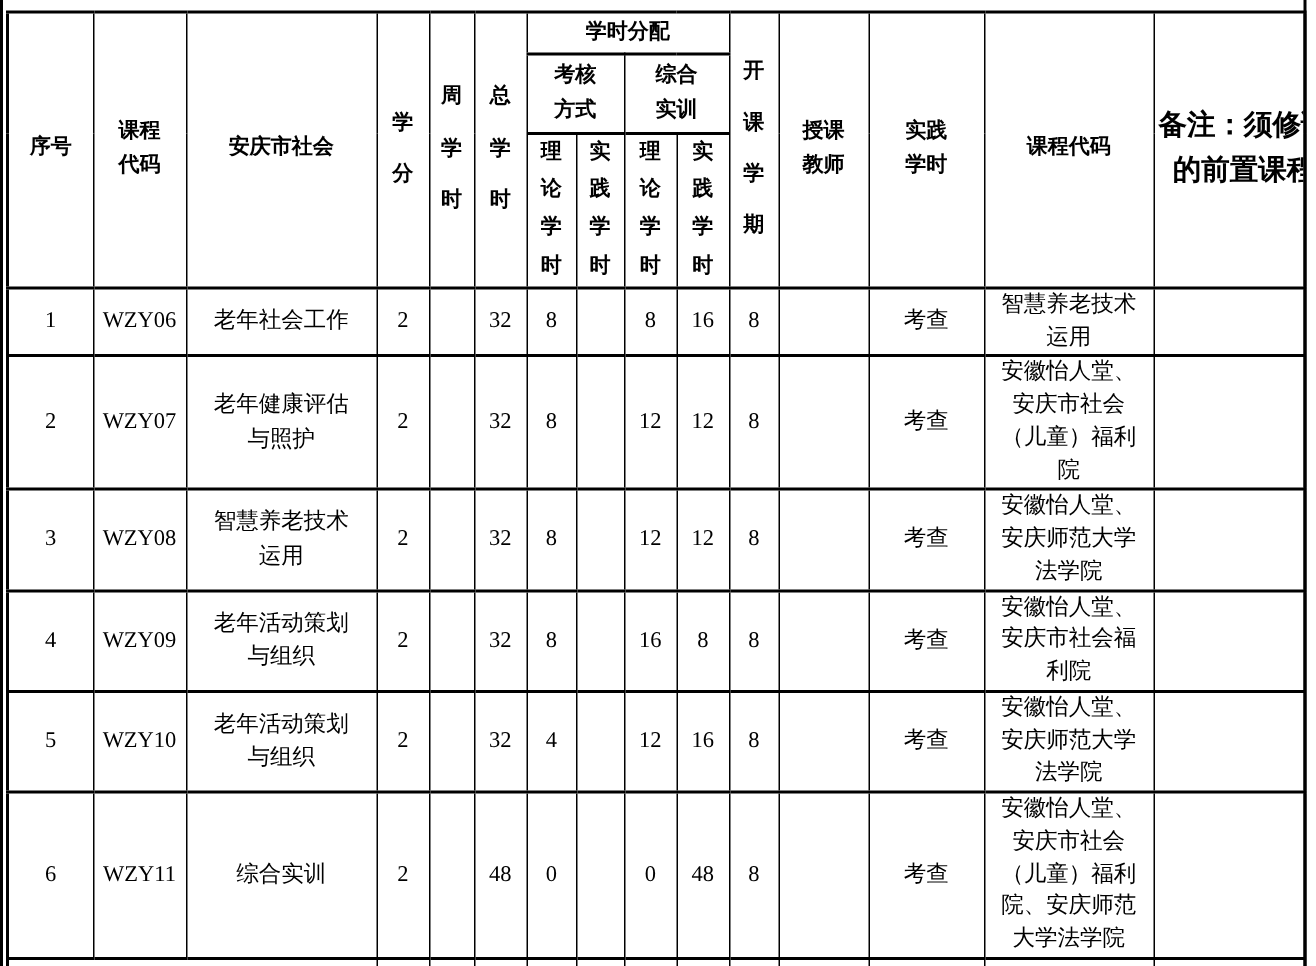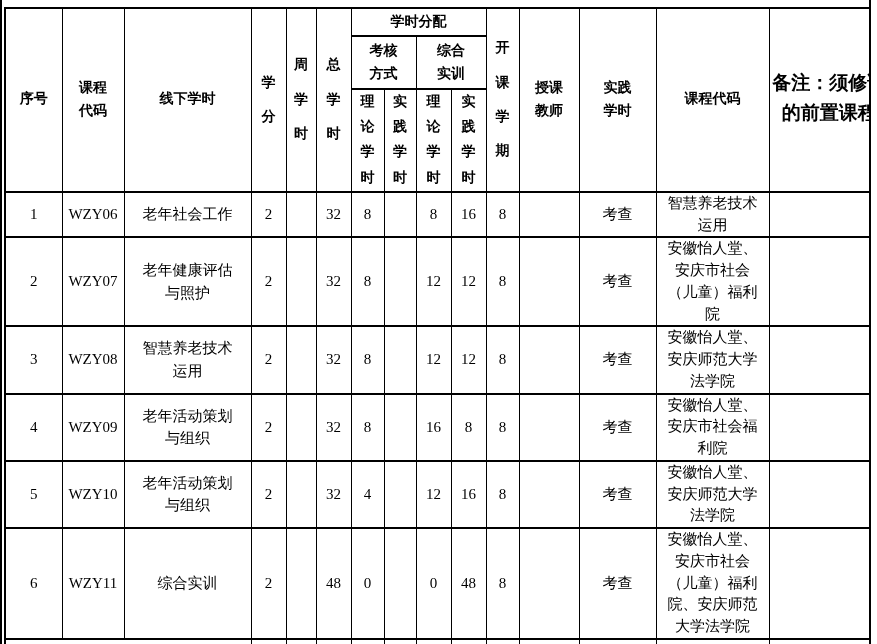--- a/index.html
+++ b/index.html
@@ -61,21 +61,21 @@
       <col style="width:60px">
       <col style="width:77px">
     <col style="width:113px">
       <col style="width:101px">
   </colgroup>
   <tbody>
 
     <tr style="height:28px">
       <th rowspan="3"><span>序号</span></th>
       <th rowspan="3"><span class="w2">课程代码</span></th>
-      <th rowspan="3"><span>线下学时</span></th>
+      <th rowspan="3"><span>安庆市社会</span></th>
       <th rowspan="3"><span class="v loose">学分</span></th>
       <th rowspan="3"><span class="v loose">周学时</span></th>
       <th rowspan="3"><span class="v loose">总学时</span></th>
       <th colspan="4"><span>学时分配</span></th>
       <th rowspan="3"><span class="v loose">开课学期</span></th>
       <th rowspan="3"><span class="w2">授课教师</span></th>
       <th rowspan="3"><span class="w2">实践学时</span></th>
       <th rowspan="3"><span>课程代码</span></th>
       <th rowspan="3"><span class="w6">备注：须修读的前置课程</span></th>
     </tr>

